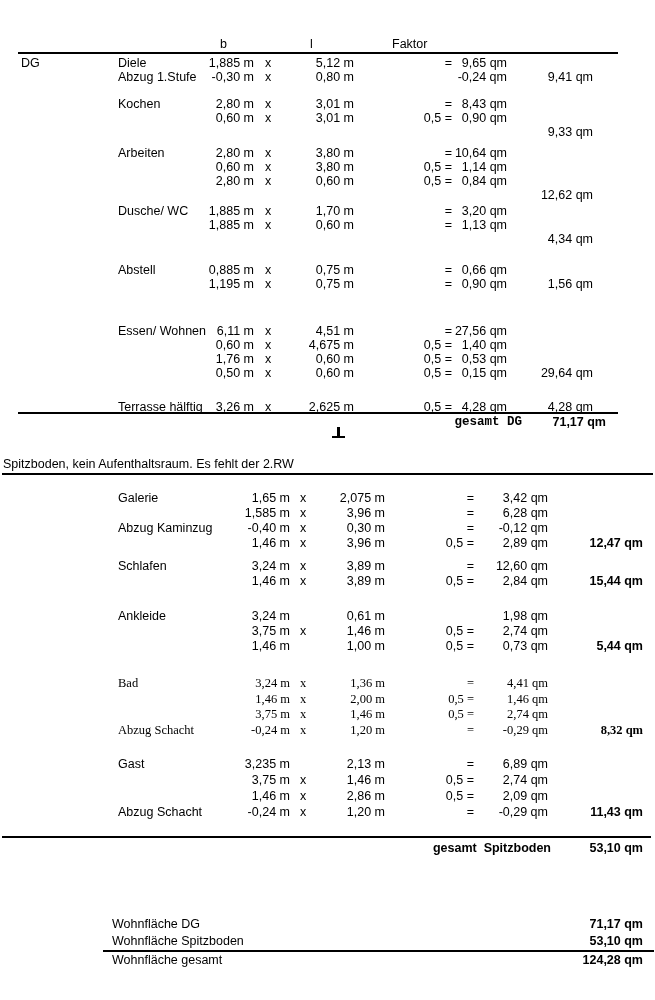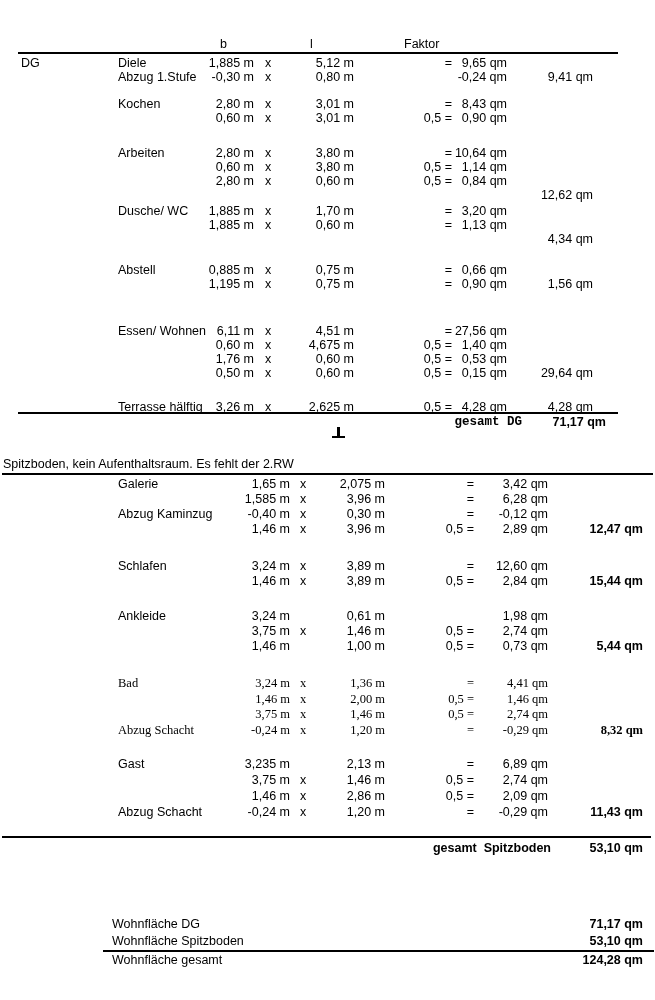--- a/index.html
+++ b/index.html
@@ -10,33 +10,33 @@
   }
   .abs{position:absolute;white-space:pre;}
   .hline{position:absolute;background:#000;height:2px;}
   .hline1{left:18px;top:52px;width:600px;}
   .hline2{left:18px;top:412px;width:600px;}
   .hline3{left:2px;top:473px;width:651px;}
   .hline4{left:2px;top:836px;width:649px;}
   .hline5{left:103px;top:950px;width:551px;height:1.8px;}
   .col-head-b{left:220px;top:37px;}
   .col-head-l{left:310px;top:37px;}
-  .col-head-f{left:404px;top:37px;}
+  .col-head-f{left:392px;top:37px;}
   .floor-label{left:21px;top:56px;}
   .note{left:3px;top:457px;}
   .tbl{position:absolute;left:0;top:0;width:655px;}
   .grp{position:absolute;left:0;right:0;}
   .row{position:relative;}
   .t1 .row{height:14px;}
   .t2 .row{height:15px;}
   .t2 .g3 .row{height:15.5px;font-family:Liberation Serif, serif;}
   .t2 .g4 .row{height:16px;}
   #dg .g0{top:56px}#dg .g1{top:97px}#dg .g2{top:146px}#dg .g3{top:204px}
   #dg .g4{top:263px}#dg .g5{top:324px}#dg .g6{top:400px}
-  #sb .g0{top:477px}#sb .g1{top:559px}#sb .g2{top:609px}#sb .g3{top:676px}#sb .g4{top:757px}
+  #sb .g0{top:491px}#sb .g1{top:559px}#sb .g2{top:609px}#sb .g3{top:676px}#sb .g4{top:757px}
   .cell{position:absolute;top:0;white-space:pre;}
   .c-room{left:118px;}
   .c-x{}
   .t1 .c-b{right:401px}.t1 .c-x{left:265px}.t1 .c-l{right:301px}
   .t1 .c-f{right:203px}.t1 .c-qm{right:148px}.t1 .c-tot{right:62px;font-weight:normal}
   .t2 .c-b{right:365px}.t2 .c-x{left:300px}.t2 .c-l{right:270px}
   .t2 .c-f{right:181px}.t2 .c-qm{right:107px}.t2 .c-tot{right:12px;font-weight:bold}
   .footer-row{position:absolute;left:0;right:0;font-weight:bold;}
   .dg-footer{top:415px;}
   .dg-footer .f-label{position:absolute;right:133px;white-space:pre;font-family:Liberation Mono, monospace;}
@@ -91,20 +91,23 @@
           <span class="cell c-f">=</span>
           <span class="cell c-qm">8,43 qm</span>
         </div>
         <div class="row">
           <span class="cell c-b">0,60 m</span>
           <span class="cell c-x">x</span>
           <span class="cell c-l">3,01 m</span>
           <span class="cell c-f">0,5 =</span>
           <span class="cell c-qm">0,90 qm</span>
         </div>
+        <div class="row">
+          <span class="cell c-tot">9,33 qm</span>
+        </div>
       </div>
       <div class="grp g2">
         <div class="row">
           <span class="cell c-room">Arbeiten</span>
           <span class="cell c-b">2,80 m</span>
           <span class="cell c-x">x</span>
           <span class="cell c-l">3,80 m</span>
           <span class="cell c-f">=</span>
           <span class="cell c-qm">10,64 qm</span>
         </div>

